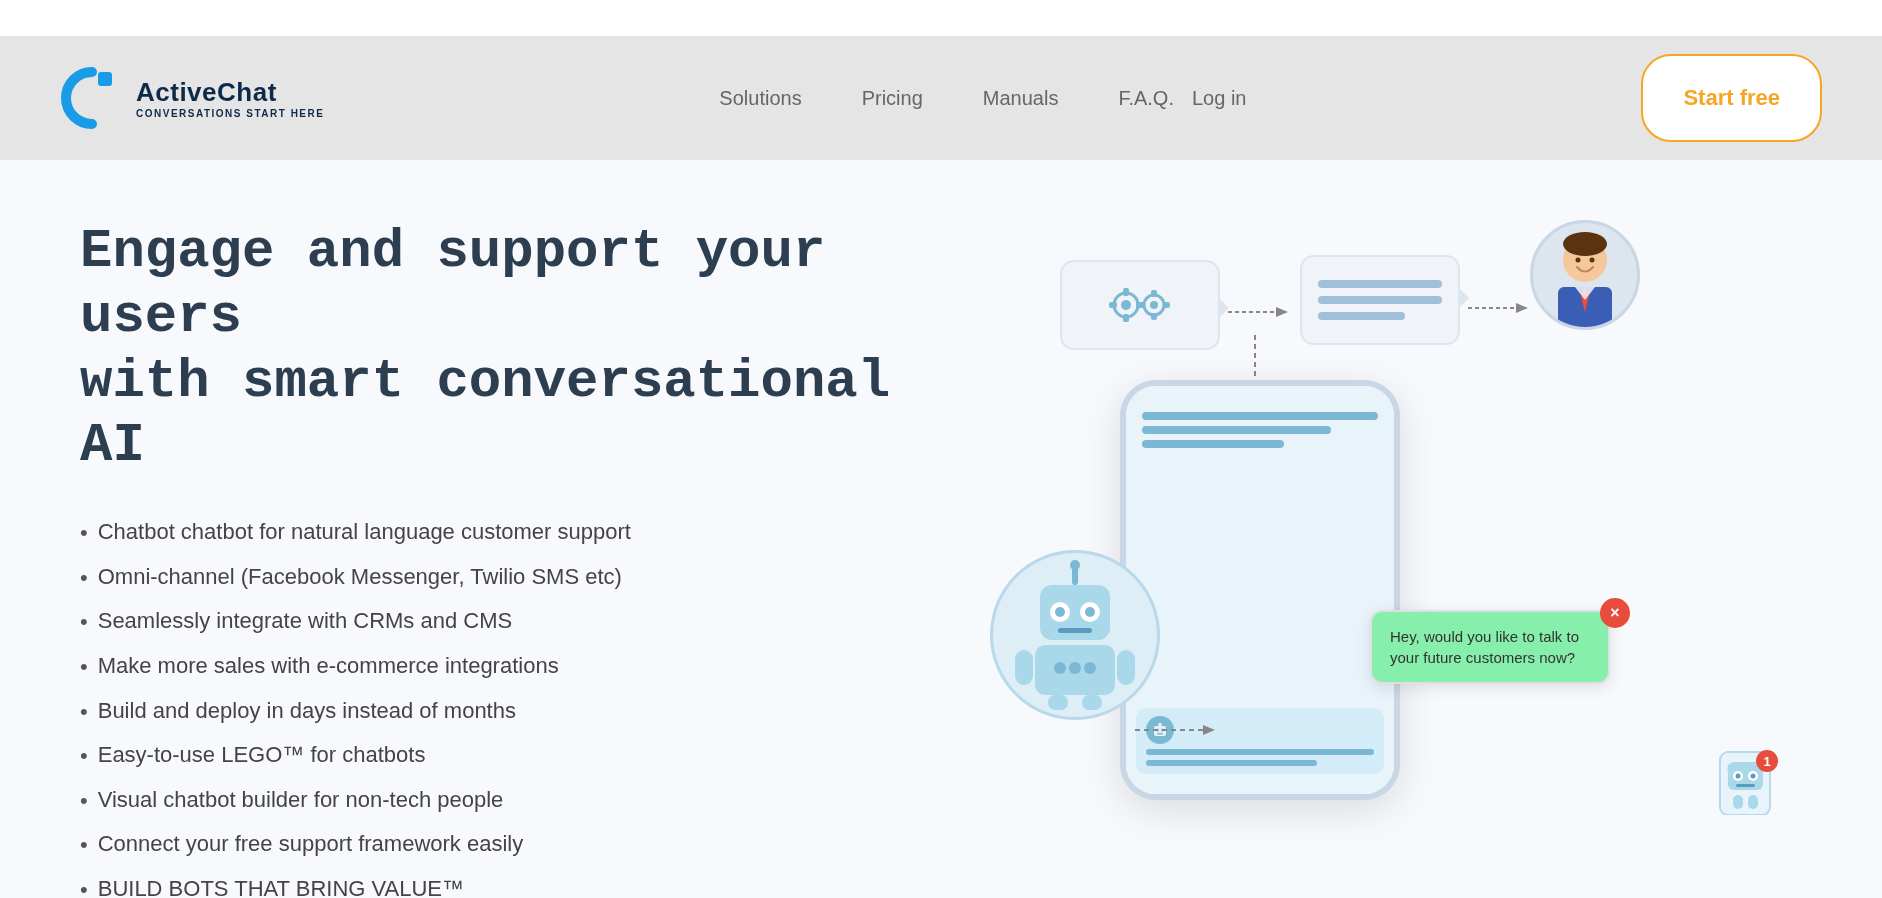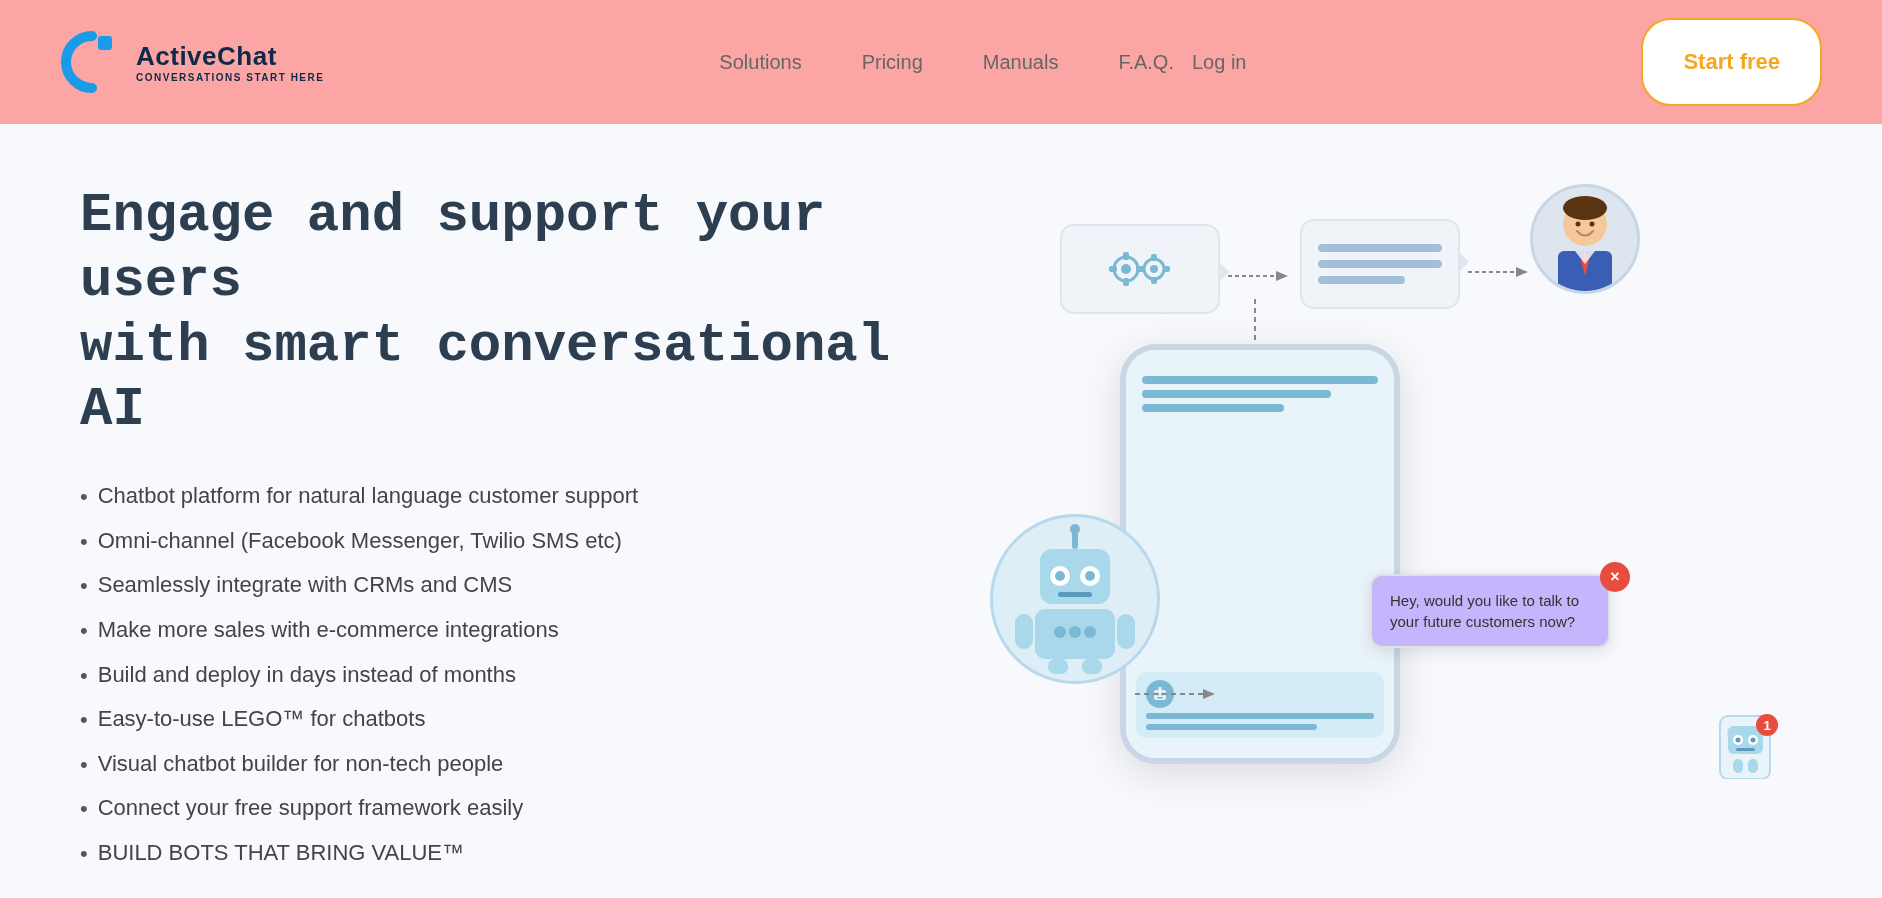--- a/index.html
+++ b/index.html
@@ -4,23 +4,24 @@
   <style>
     * { margin: 0; padding: 0; box-sizing: border-box; }
     body { font-family: 'Segoe UI', Arial, sans-serif; background: #fff; color: #333; overflow-x: hidden; }
 
     
     header {
       display: flex;
       align-items: center;
       justify-content: space-between;
       padding: 18px 60px;
-      background: #fca5a5;
+      background: #e5e5e5;
       position: relative;
       z-index: 10;
+      margin-top: 36px;
     }
     .logo-area {
       display: flex;
       align-items: center;
       gap: 12px;
     }
     .logo-icon {
       width: 64px;
       height: 64px;
     }
@@ -289,21 +290,21 @@
       align-items: center;
       justify-content: center;
       overflow: hidden;
     }
 
     
     .chat-popup {
       position: absolute;
       top: 390px;
       left: 390px;
-      background: #c4b5fd;
+      background: #86efac;
       border: 2px solid #e0e0e0;
       border-radius: 12px;
       padding: 14px 18px;
       width: 240px;
       box-shadow: 0 4px 16px rgba(0,0,0,0.1);
       font-size: 15px;
       color: #333;
       line-height: 1.4;
     }
 
@@ -384,21 +385,21 @@
 </header>
 
 <section class="hero">
   <div class="hero-left">
     <h1 class="hero-title">
       <span>Engage and support your users</span><br>
       <span>with smart conversational AI</span>
     </h1>
     <ul class="hero-list">
       <li>
-          <span>Chatbot platform for natural language customer support</span>
+          <span>Chatbot chatbot for natural language customer support</span>
         </li>
       <li>
           <span>Omni-channel (Facebook Messenger, Twilio SMS etc)</span>
         </li>
       <li>
           <span>Seamlessly integrate with CRMs and CMS</span>
         </li>
       <li>
           <span>Make more sales with e-commerce integrations</span>
         </li>

